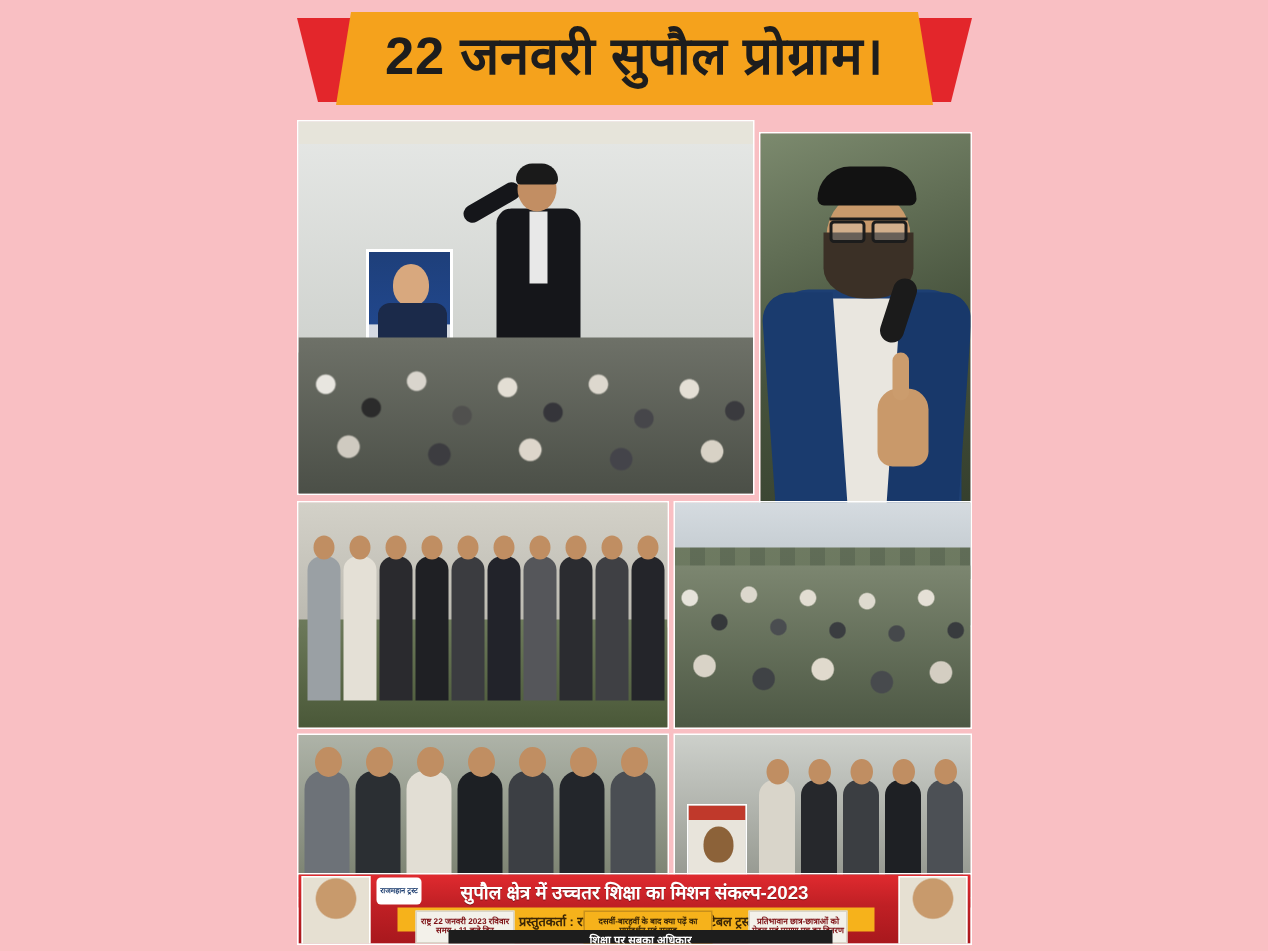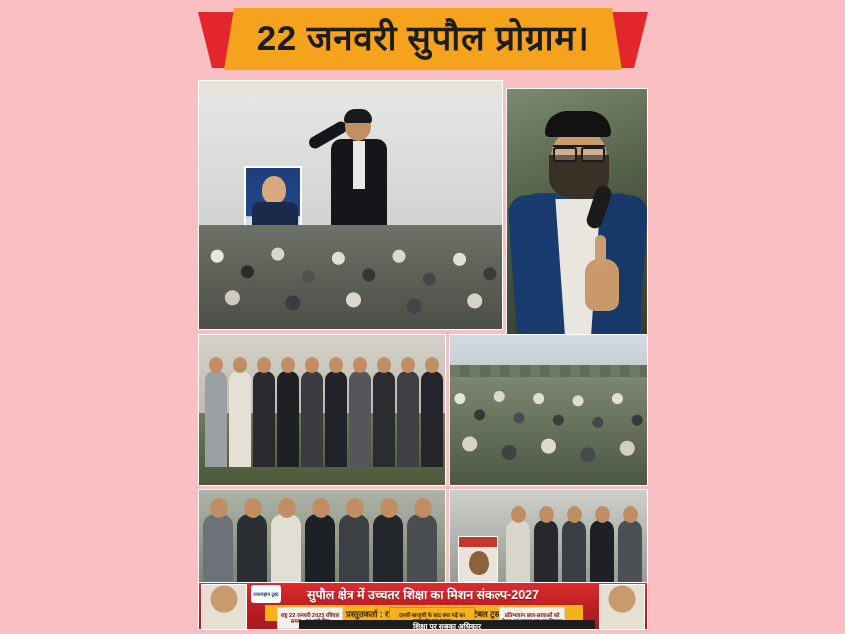--- a/index.html
+++ b/index.html
@@ -306,21 +306,21 @@
   }
   .footer-mid {
     position: absolute; left: 66px; top: 22px; width: 318px; height: 16px;
     background: #f6b21b;
     display: flex; align-items: center; justify-content: center;
   }
   .footer-sub {
     color: #3a2606; font-size: 8.5px; font-weight: bold; white-space: nowrap;
   }
   .footer-bottom {
-    position: absolute; left: 100px; top: 37px; width: 296px; height: 11px;
+    position: absolute; left: 100px; top: 37px; width: 256px; height: 11px;
     background: #1d1d1d;
     display: flex; align-items: center; justify-content: center;
   }
   .footer-tag { color: #ffffff; font-size: 7.5px; font-weight: bold; white-space: nowrap; }
   .footer-badge {
     position: absolute; top: 24px; width: 66px; height: 22px;
     background: #f3f1ea; border: 1px solid #d9d5c8;
     display: flex; align-items: center; justify-content: center; text-align: center;
     color: #7d1115; font-size: 5.5px; font-weight: bold; line-height: 1.15;
     padding: 1px;
@@ -486,21 +486,21 @@
       <div class="br-p" style="left:168px;background:#4c5055;">
           <div class="h"></div>
         </div>
 
     </div>
 
   </div>
 
   <div class="footer">
     <div class="footer-top">
-      <span class="footer-title">सुपौल क्षेत्र में उच्चतर शिक्षा का मिशन संकल्प-2027</span>
+      <span class="footer-title">सुपौल क्षेत्र में उच्चतर शिक्षा का मिशन संकल्प-2023</span>
     </div>
     <div class="footer-mid">
       <span class="footer-sub">प्रस्तुतकर्ता : राजमहान एजुकेशन एण्ड चैरिटेबल ट्रस्ट</span>
     </div>
     <div class="footer-badge" id="badge-left">राष्ट्र 22 जनवरी 2023 रविवार समय : 11 बजे दिन</div>
     <div class="footer-badge" id="badge-center">दसवीं-बारहवीं के बाद क्या पढ़ें का मार्गदर्शन एवं सलाह</div>
     <div class="footer-badge" id="badge-right">प्रतिभावान छात्र-छात्राओं को मेडल एवं प्रमाण पत्र का वितरण</div>
     <div class="footer-bottom">
       <span class="footer-tag">शिक्षा पर सबका अधिकार</span>
     </div>

